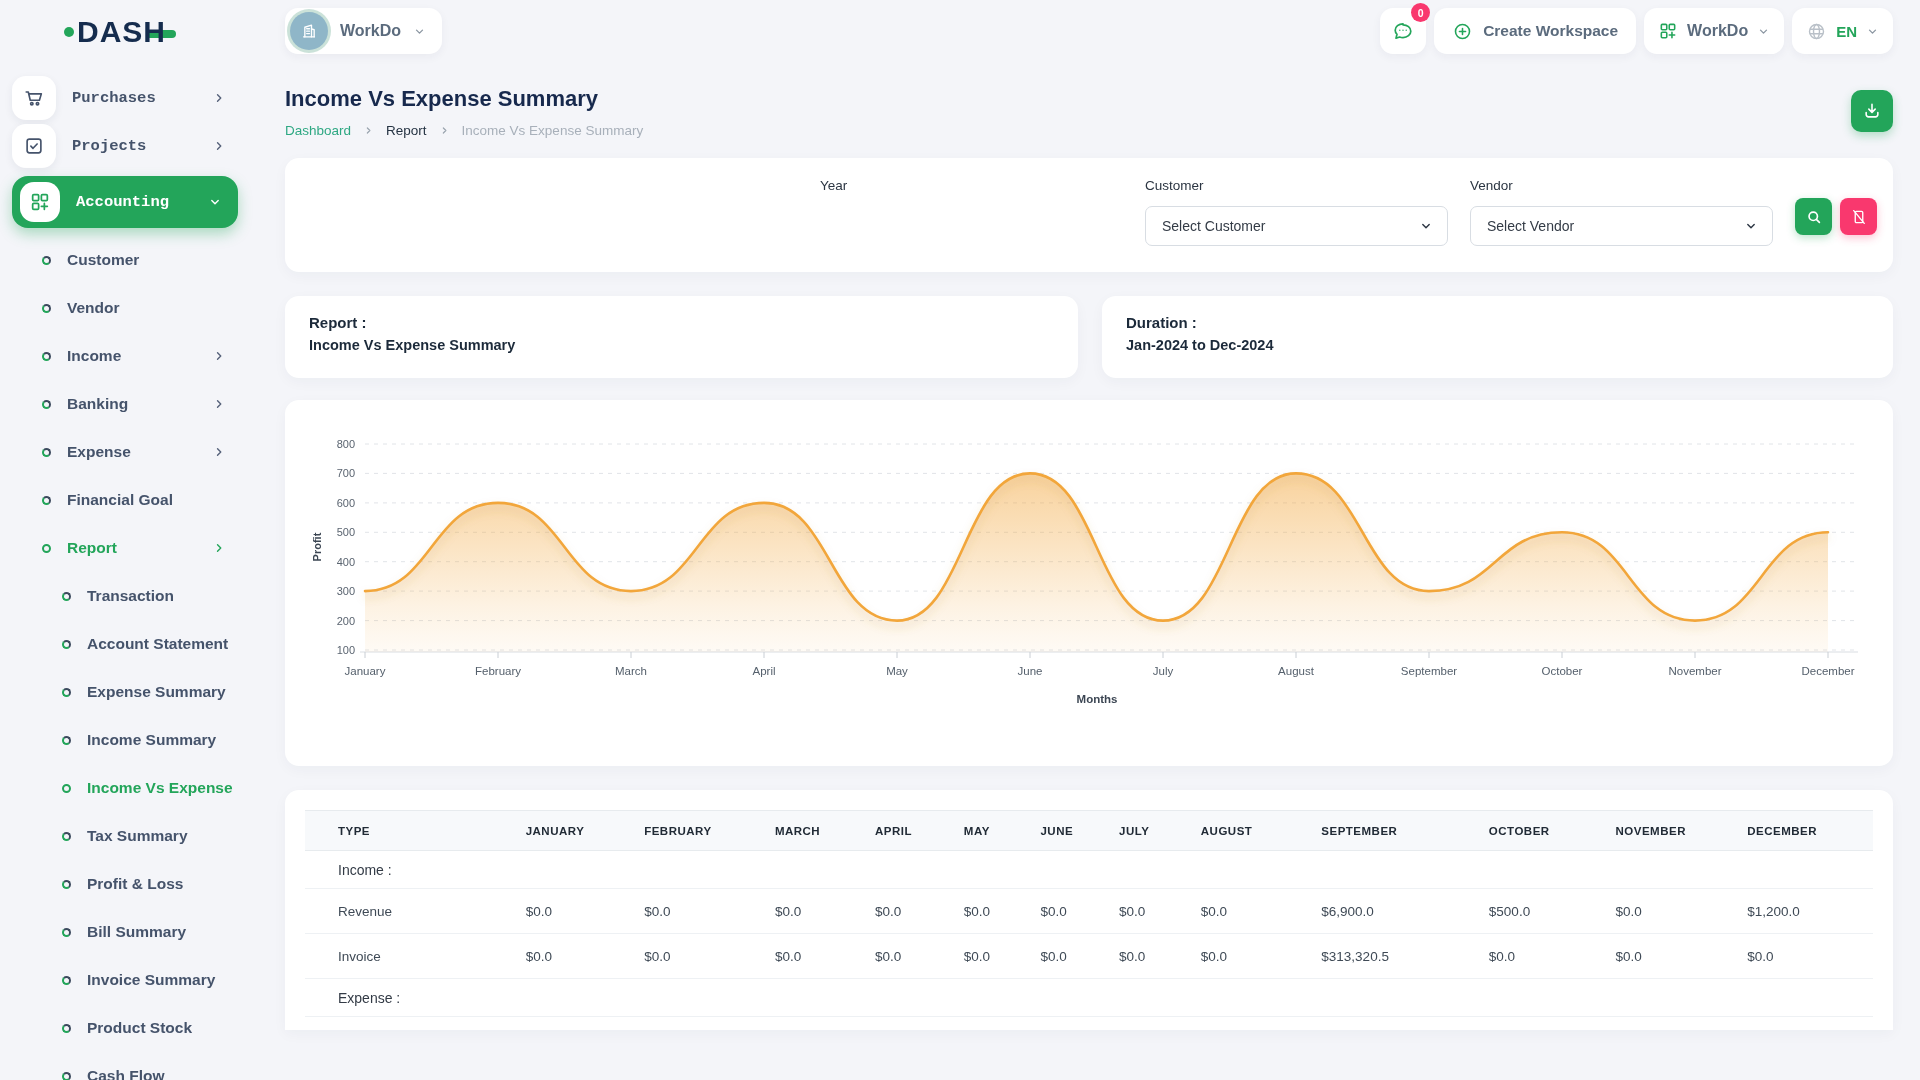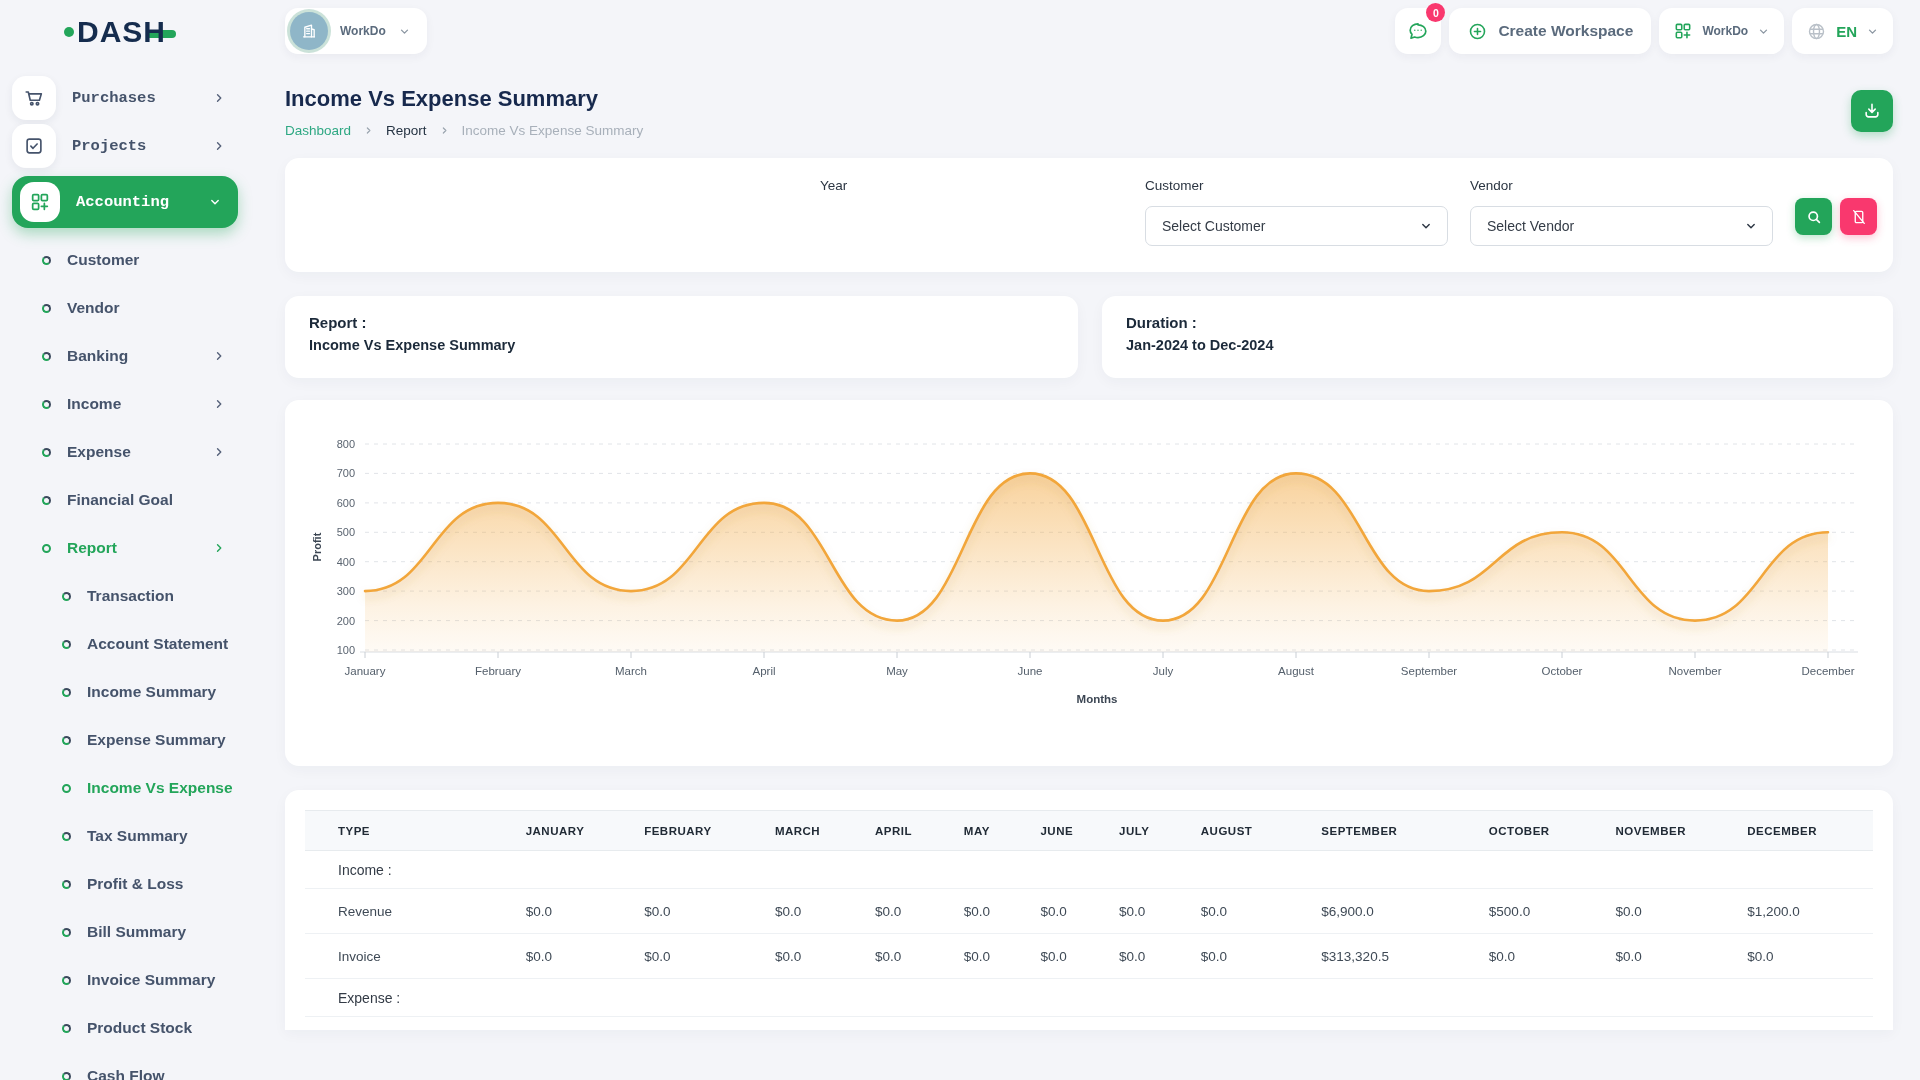--- a/index.html
+++ b/index.html
@@ -41,21 +41,21 @@
 
   
   .main { margin-left:262px; padding:0 27px 0 23px; }
 
   .topbar { display:flex; align-items:flex-start; padding-top:8px; height:64px; }
   .pill { background:#ffffff; border-radius:13px; box-shadow:0 3px 10px rgba(30,45,70,.05); display:flex; align-items:center; height:46px; cursor:pointer; }
   .ws-pill { padding:4px 16px 4px 5px; gap:12px; }
   .avatar { width:38px; height:38px; border-radius:50%; background:#8fb6c8; box-shadow:0 0 0 3px rgba(140,190,170,.45);
             display:flex; align-items:center; justify-content:center; color:#ffffff; }
   .avatar svg { width:20px; height:20px; }
-  .pill-label { font-size:12px; font-weight:600; color:#5b6b7d; }
+  .pill-label { font-size:16px; font-weight:600; color:#5b6b7d; }
   .pill-chev { color:#8a95a1; display:flex; }
   .pill-chev svg { width:13px; height:13px; }
   .topbar-right { margin-left:auto; display:flex; gap:8px; }
   .icon-pill { width:46px; height:46px; justify-content:center; position:relative; }
   .icon-pill .chat { color:#23a55a; width:24px; height:24px; }
   .badge { position:absolute; top:-5px; right:-4px; min-width:19px; height:19px; border-radius:10px; background:#f9386e;
            color:#fff; font-size:10.5px; font-weight:700; display:flex; align-items:center; justify-content:center; padding:0 4px; }
   .create-pill { padding:0 18px; gap:10px; }
   .create-pill svg { width:21px; height:21px; color:#23a55a; }
   .create-pill .pill-label { font-size:15.5px; }
@@ -168,73 +168,73 @@
       <div class="nav-row lv1">
         <span class="bullet"></span>
         <span class="nav-label">Customer</span>
       </div>
       <div class="nav-row lv1">
         <span class="bullet"></span>
         <span class="nav-label">Vendor</span>
       </div>
       <div class="nav-row lv1">
         <span class="bullet"></span>
+        <span class="nav-label">Income</span>
+        <span class="nav-chev">
+          <svg viewBox="0 0 24 24" fill="none" stroke="currentColor" stroke-width="2.4" stroke-linecap="round" stroke-linejoin="round">
+            <path d="M9.5 6.5L15 12l-5.5 5.5"></path>
+          </svg>
+        </span>
+      </div>
+      <div class="nav-row lv1">
+        <span class="bullet"></span>
         <span class="nav-label">Banking</span>
         <span class="nav-chev">
           <svg viewBox="0 0 24 24" fill="none" stroke="currentColor" stroke-width="2.4" stroke-linecap="round" stroke-linejoin="round">
             <path d="M9.5 6.5L15 12l-5.5 5.5"></path>
           </svg>
         </span>
       </div>
       <div class="nav-row lv1">
         <span class="bullet"></span>
-        <span class="nav-label">Income</span>
+        <span class="nav-label">Expense</span>
         <span class="nav-chev">
           <svg viewBox="0 0 24 24" fill="none" stroke="currentColor" stroke-width="2.4" stroke-linecap="round" stroke-linejoin="round">
             <path d="M9.5 6.5L15 12l-5.5 5.5"></path>
           </svg>
         </span>
       </div>
       <div class="nav-row lv1">
         <span class="bullet"></span>
-        <span class="nav-label">Expense</span>
+        <span class="nav-label">Financial Goal</span>
+      </div>
+      <div class="nav-row lv1 active-green">
+        <span class="bullet"></span>
+        <span class="nav-label">Report</span>
         <span class="nav-chev">
           <svg viewBox="0 0 24 24" fill="none" stroke="currentColor" stroke-width="2.4" stroke-linecap="round" stroke-linejoin="round">
             <path d="M9.5 6.5L15 12l-5.5 5.5"></path>
           </svg>
         </span>
       </div>
-      <div class="nav-row lv1">
-        <span class="bullet"></span>
-        <span class="nav-label">Financial Goal</span>
-      </div>
-      <div class="nav-row lv1 active-green">
-        <span class="bullet"></span>
-        <span class="nav-label">Report</span>
-        <span class="nav-chev">
-          <svg viewBox="0 0 24 24" fill="none" stroke="currentColor" stroke-width="2.4" stroke-linecap="round" stroke-linejoin="round">
-            <path d="M9.5 6.5L15 12l-5.5 5.5"></path>
-          </svg>
-        </span>
-      </div>
       <div class="nav-row lv2">
         <span class="bullet"></span>
         <span class="nav-label">Transaction</span>
       </div>
       <div class="nav-row lv2">
         <span class="bullet"></span>
         <span class="nav-label">Account Statement</span>
       </div>
       <div class="nav-row lv2">
         <span class="bullet"></span>
+        <span class="nav-label">Expense Summary</span>
+      </div>
+      <div class="nav-row lv2">
+        <span class="bullet"></span>
         <span class="nav-label">Income Summary</span>
-      </div>
-      <div class="nav-row lv2">
-        <span class="bullet"></span>
-        <span class="nav-label">Expense Summary</span>
       </div>
       <div class="nav-row lv2 active-green">
         <span class="bullet"></span>
         <span class="nav-label">Income Vs Expense</span>
       </div>
       <div class="nav-row lv2">
         <span class="bullet"></span>
         <span class="nav-label">Tax Summary</span>
       </div>
       <div class="nav-row lv2">

